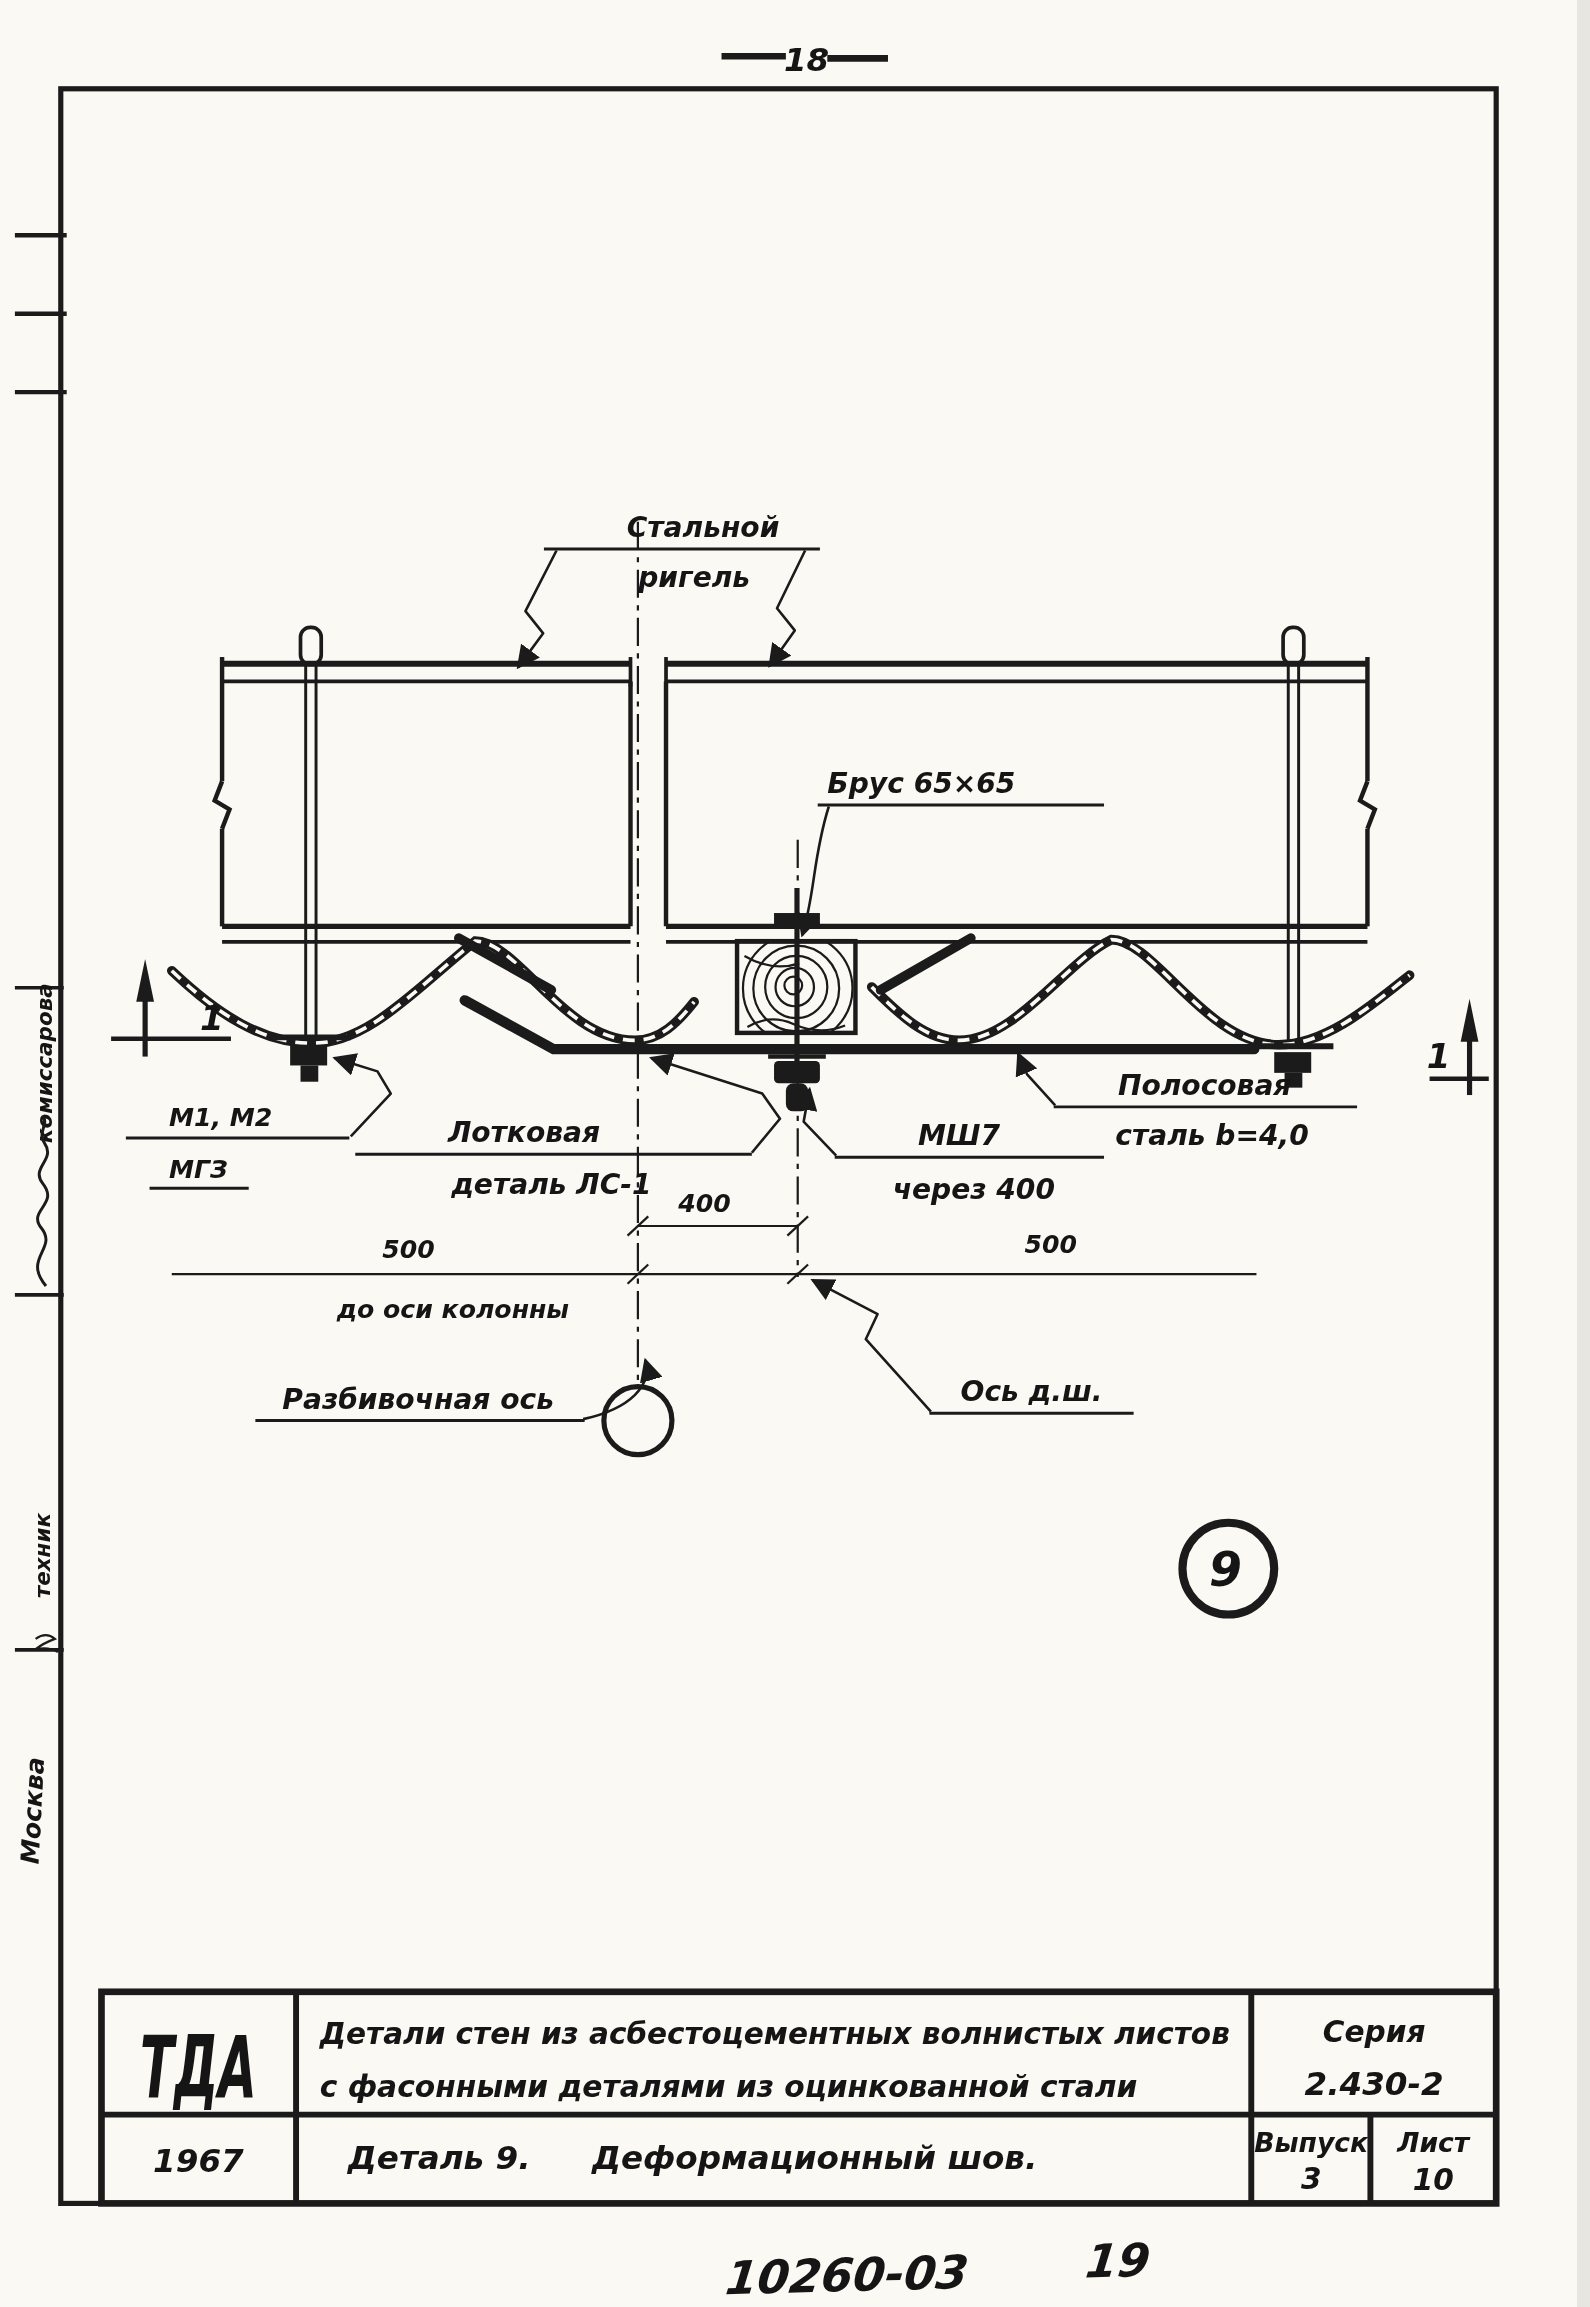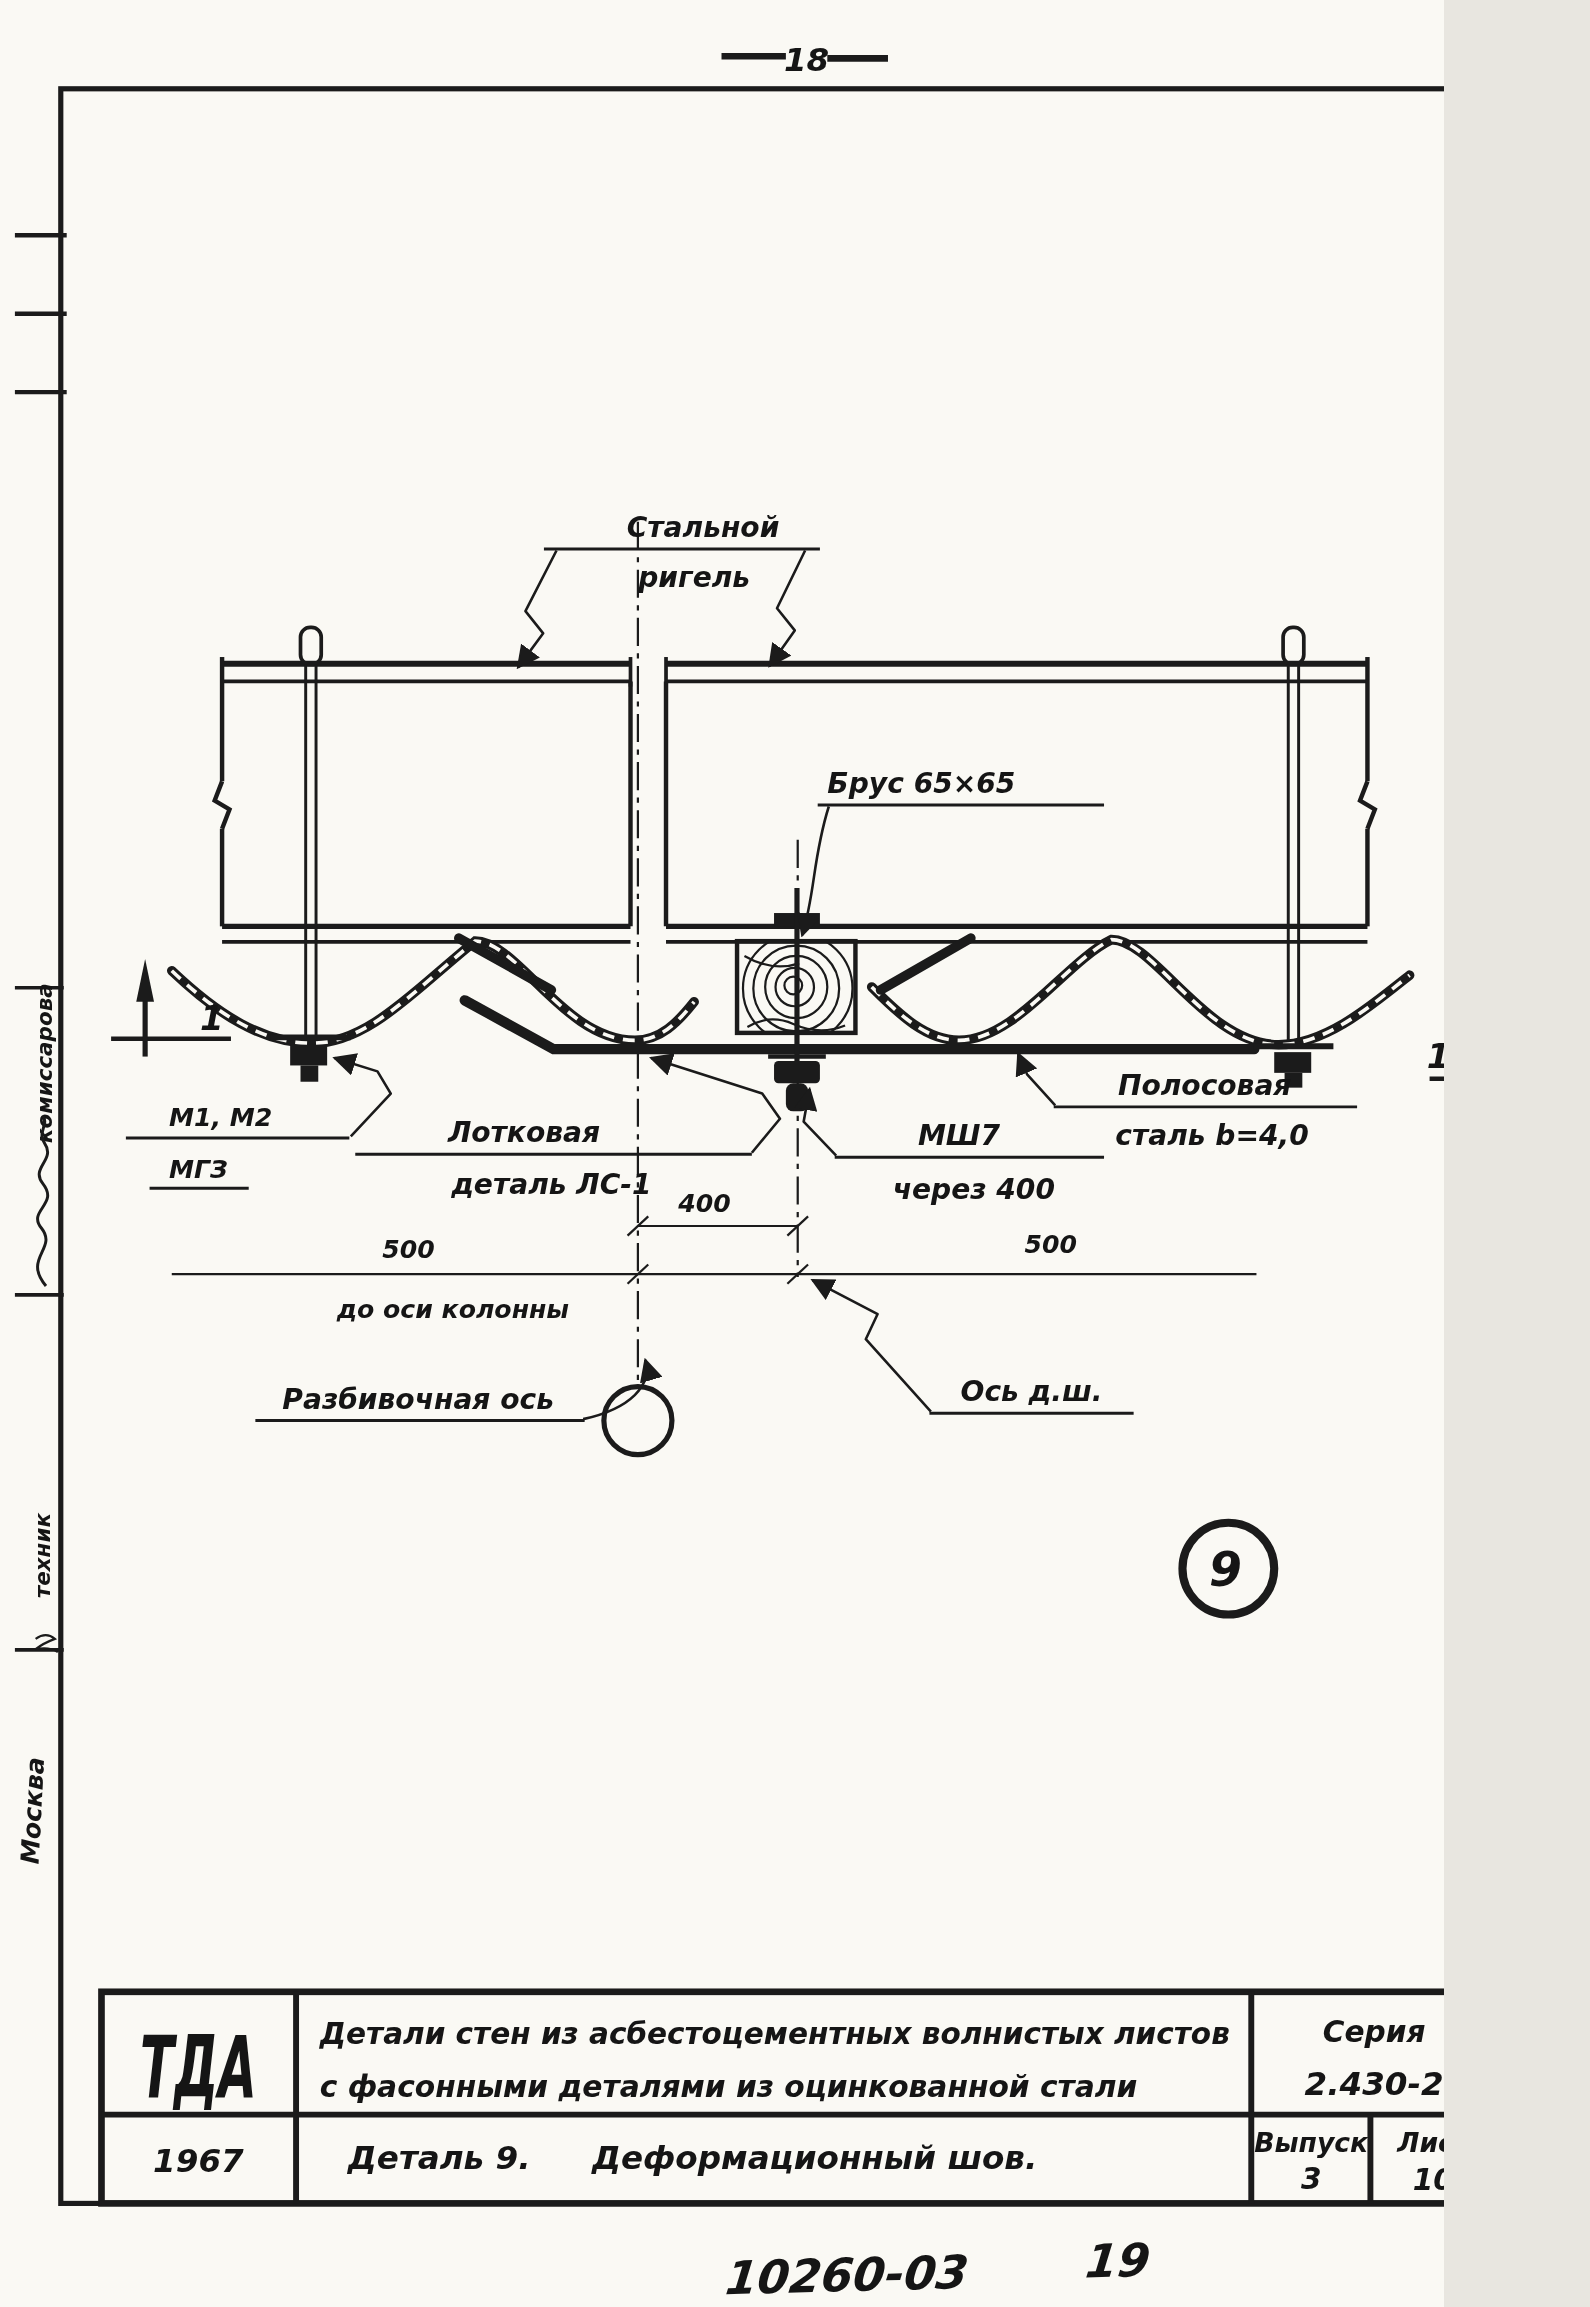--- a/index.html
+++ b/index.html
@@ -1,16 +1,16 @@
 <!DOCTYPE html>
 <html style="font-size:12px"><head>
 <meta charset="utf-8">
 <style>
   html,body{margin:0;padding:0;background:#e8e6e0;}
-  #sheet{position:relative;width:1444px;height:2307px;background:#faf9f4;overflow:hidden;
+  #sheet{position:relative;width:1577px;height:2307px;background:#faf9f4;overflow:hidden;
          font-family:"DejaVu Sans", sans-serif;}
   svg{position:absolute;left:0;top:0;}
   .ink{stroke:#1b1b1b;fill:none;}
   .fillink{fill:#1b1b1b;stroke:none;}
   text{fill:#151515;font-family:"DejaVu Sans", sans-serif;font-weight:bold;font-style:italic;}
   .lbl{font-size:38px;}
   .lbl-sm{font-size:34px;}
   .dimtxt{font-size:34px;}
   .secnum{font-size:46px;}
   .hand{font-size:62px;font-weight:bold;font-style:italic;}

